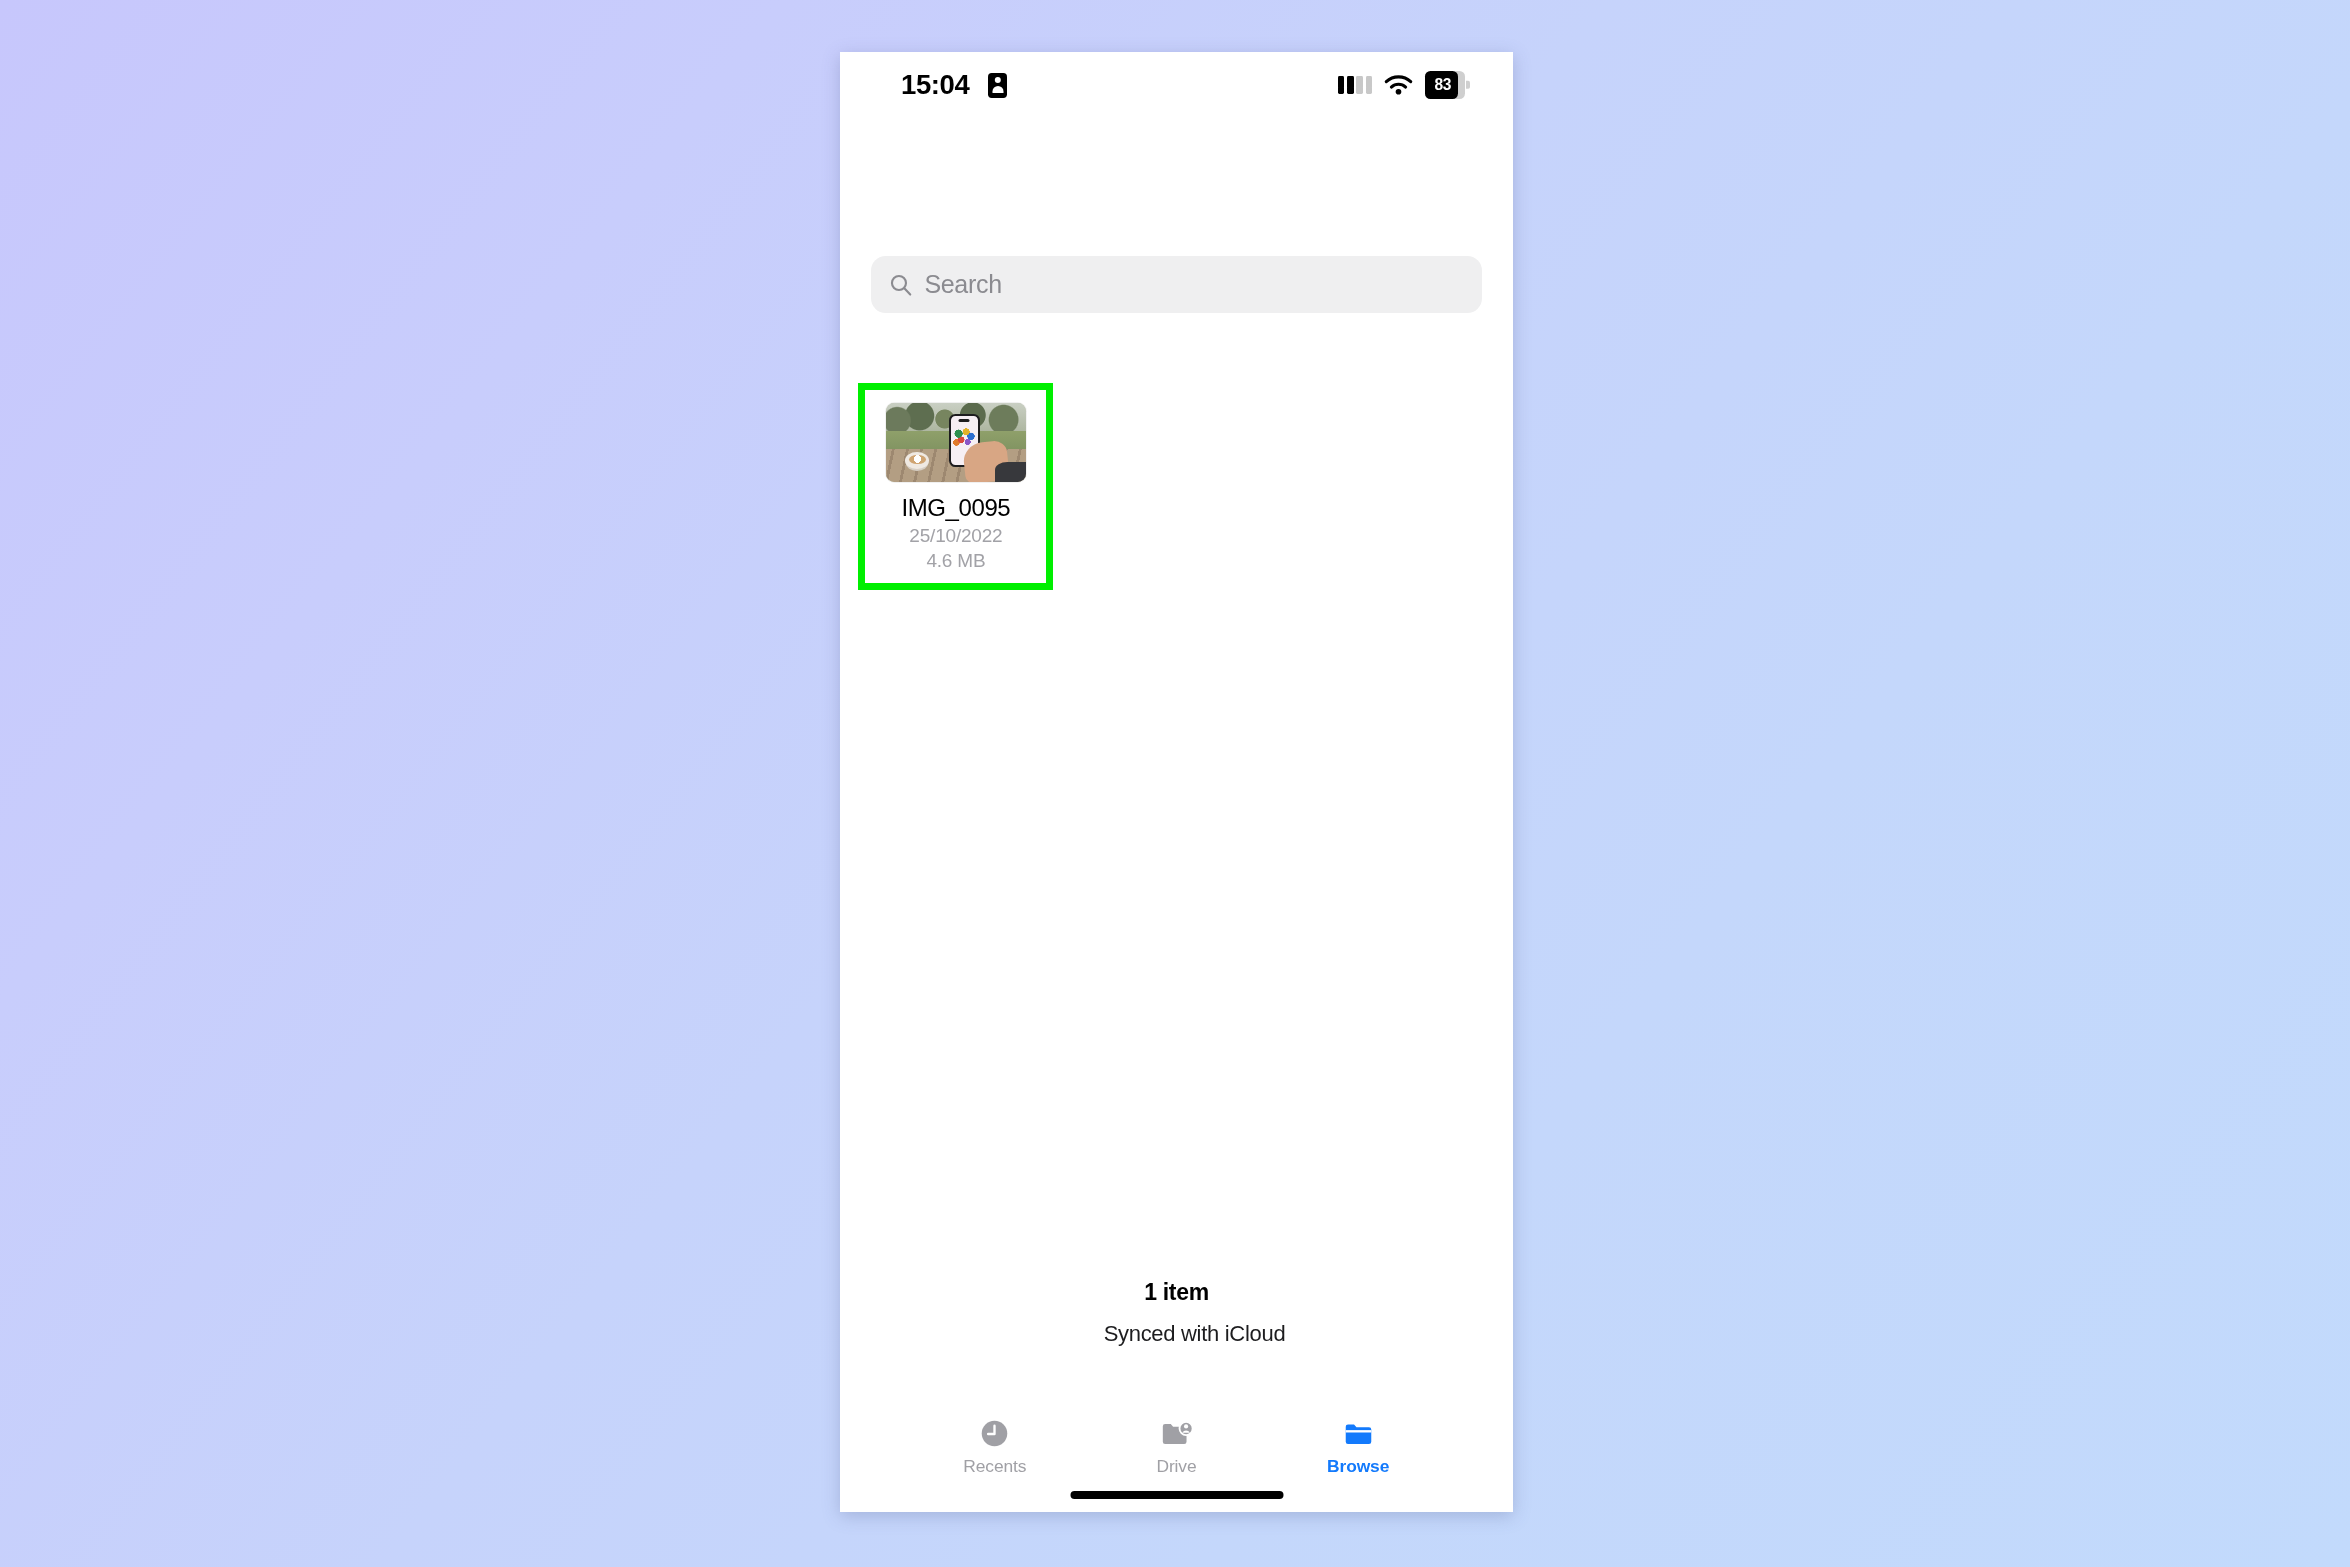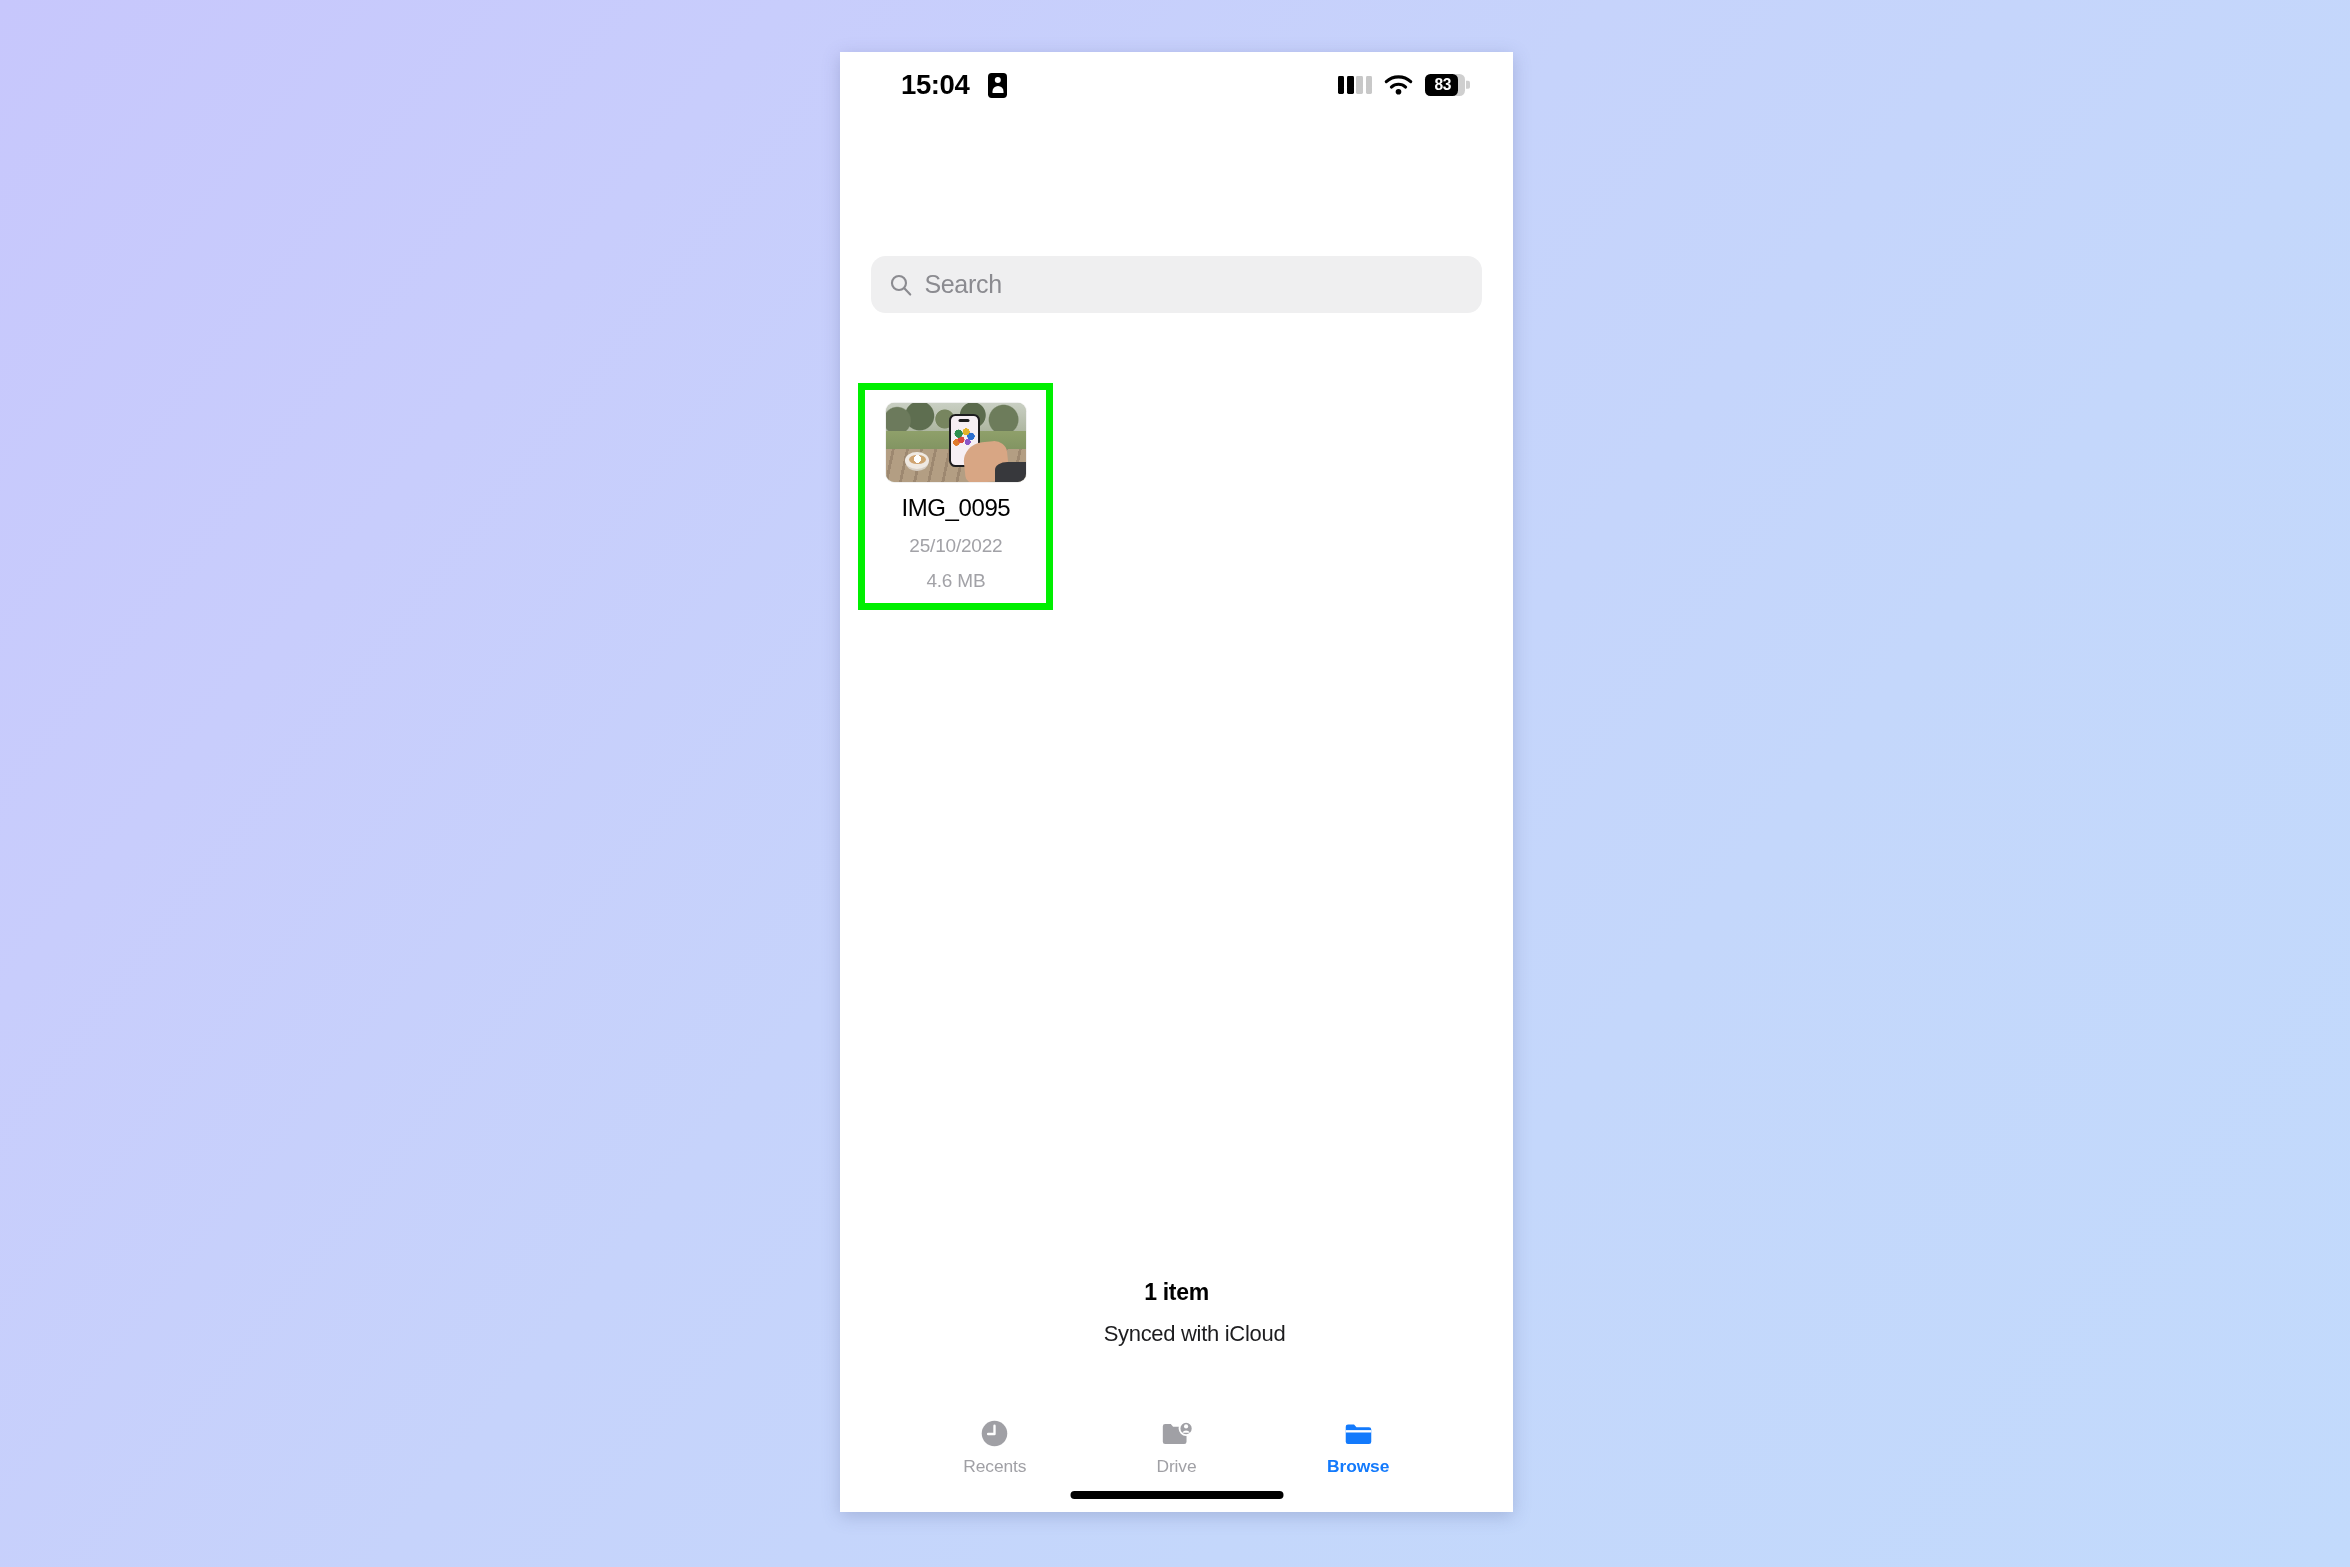--- a/index.html
+++ b/index.html
@@ -101,21 +101,21 @@
   #cellular-icon i.bot { height: 7.3px; }
   #cellular-icon i.on  { background: #000; }
   #cellular-icon i.off { background: #c8c8c8; }
   #cellular-icon i.tall { height: 12px; margin-bottom: -4.6px; }
 
   #wifi-icon { width: 31px; height: 23px; }
 
   #battery-icon {
     position: relative;
     width: 40px;
-    height: 22px;
+    height: 28px;
     border-radius: 5.5px;
     background: #cfcfcf;
     display: flex;
     align-items: center;
     justify-content: flex-end;
   }
   #battery-icon .fill {
     position: absolute;
     left: 0; top: 0;
     height: 100%;
@@ -291,21 +291,21 @@
     box-shadow: 0 0 0 0.9px rgba(0,0,0,0.06);
   }
   .file-name {
     margin-top: 12px;
     font-size: 24px;
     color: #000;
     letter-spacing: -0.4px;
     line-height: 1.15;
   }
   .file-meta {
-    margin-top: 12px;
+    margin-top: 2px;
     font-size: 19px;
     color: #a2a2a7;
     letter-spacing: -0.2px;
     line-height: 1.22;
   }
   .thumb-trees { position:absolute; left:0; top:0;  width:100%; height:40%;
                  background:
                    radial-gradient(circle at 8% 55%, #6c7a5c 0 10%, transparent 11%),
                    radial-gradient(circle at 24% 40%, #5e6e50 0 13%, transparent 14%),
                    radial-gradient(circle at 42% 50%, #77855f 0 11%, transparent 12%),

